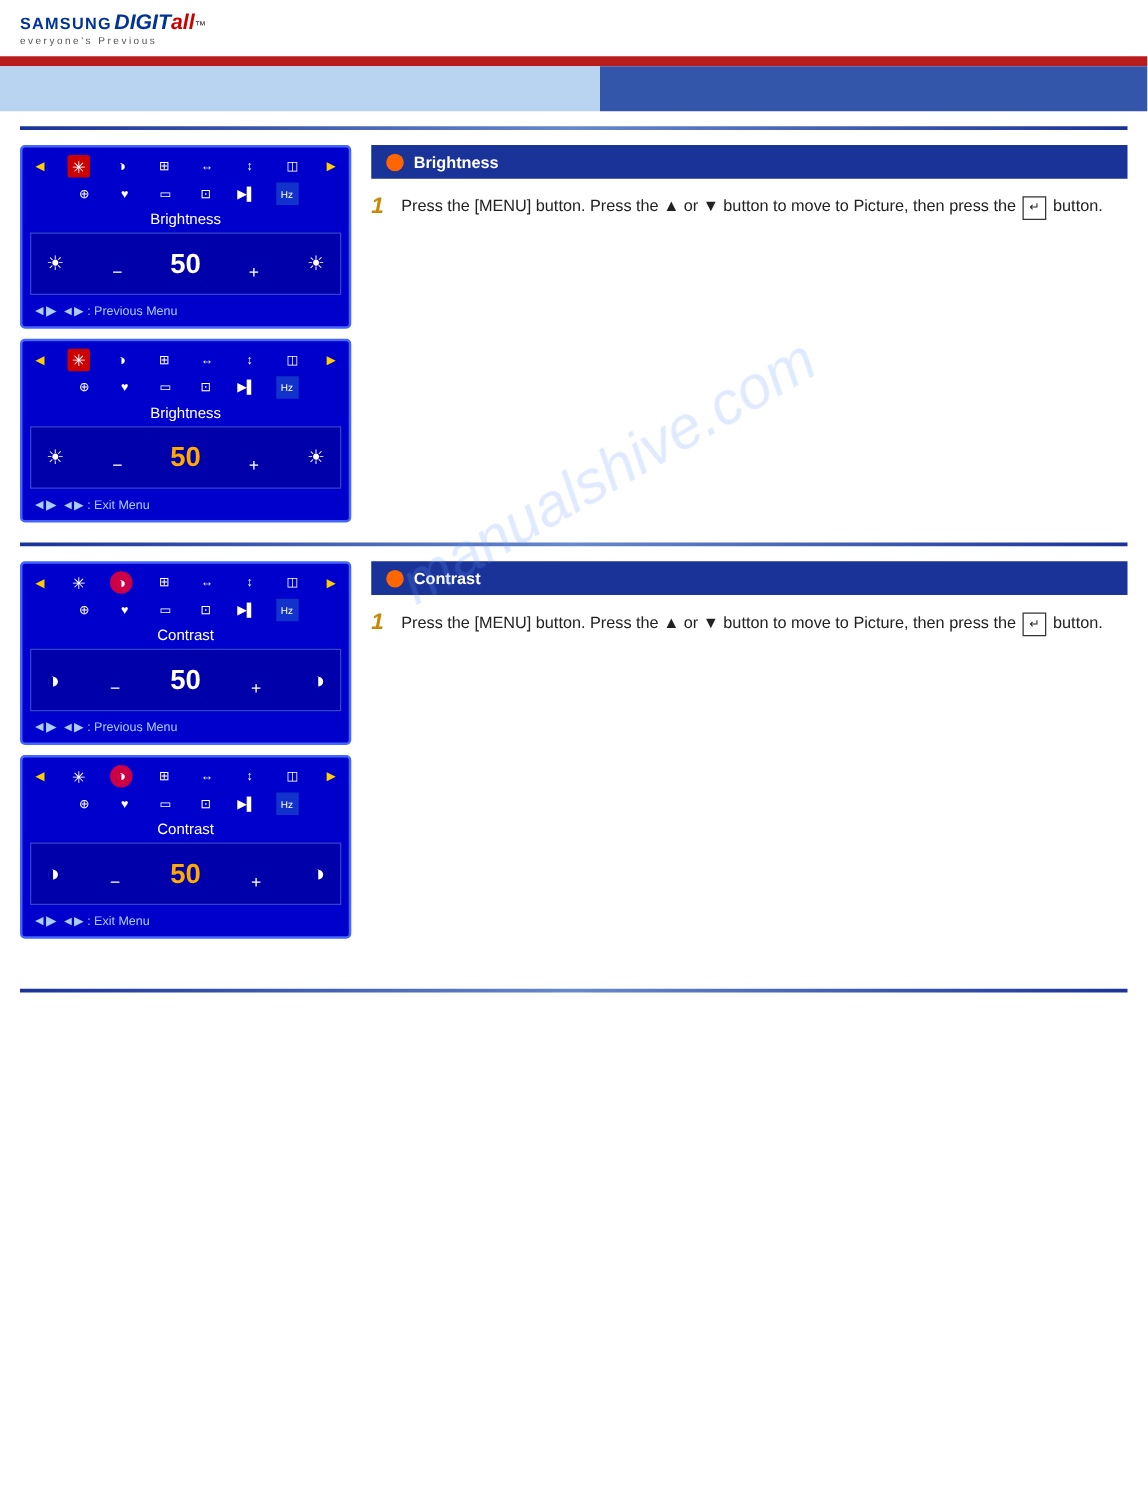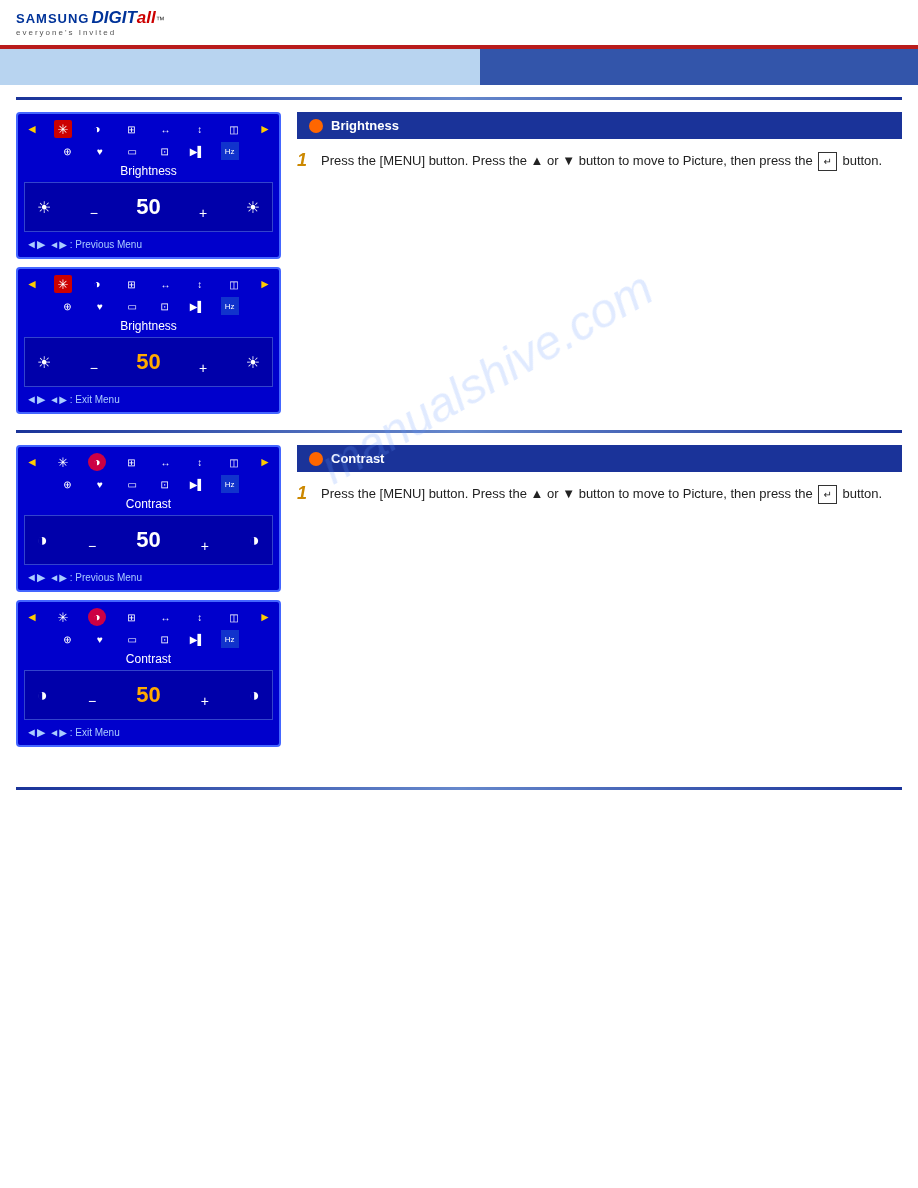--- a/index.html
+++ b/index.html
@@ -9,21 +9,21 @@
       background: #fff;
       font-family: Arial, sans-serif;
       font-size: 13px;
     }
 
     
     .header {
       display: flex;
       align-items: flex-end;
       padding: 8px 16px;
-      border-bottom: 4px solid #b91c1c;
+      border-bottom: 8px solid #b91c1c;
     }
     .logo-container {
       display: flex;
       flex-direction: column;
     }
 
     
     .nav-bar {
       display: flex;
       height: 36px;
@@ -246,21 +246,21 @@
 <div class="watermark">manualshive.com</div>
 
 <div class="header">
   <div class="logo-container">
     <div style="display:flex; align-items:baseline; gap:0px;">
       <span style="font-size:13px; font-weight:bold; color:#003399; letter-spacing:1px;">SAMSUNG</span>
       <span style="font-size:17px; font-weight:bold; color:#003399; font-style:italic; margin-left:2px;">DIGIT</span>
         <span style="font-size:17px; font-weight:bold; color:#cc0000; font-style:italic;">all</span>
       <span style="font-size:9px; color:#333; vertical-align:super;">™</span>
     </div>
-    <span style="font-size:8px; color:#555; letter-spacing:2px;">everyone's Invited</span>
+    <span style="font-size:8px; color:#555; letter-spacing:2px;">everyone's Previous</span>
   </div>
 </div>
 
 <div class="nav-bar">
   <div class="nav-bar-left"></div>
   <div class="nav-bar-right"></div>
 </div>
 
 <div class="main-content">
 

